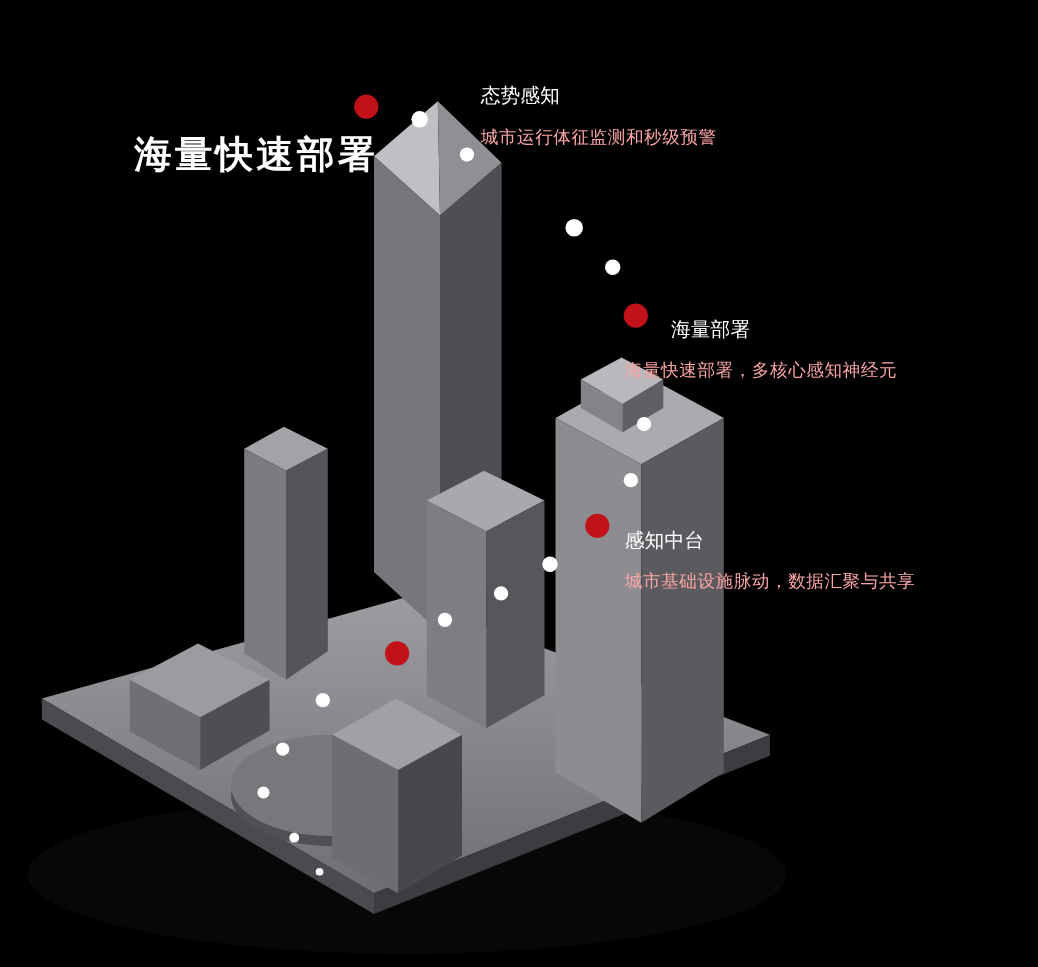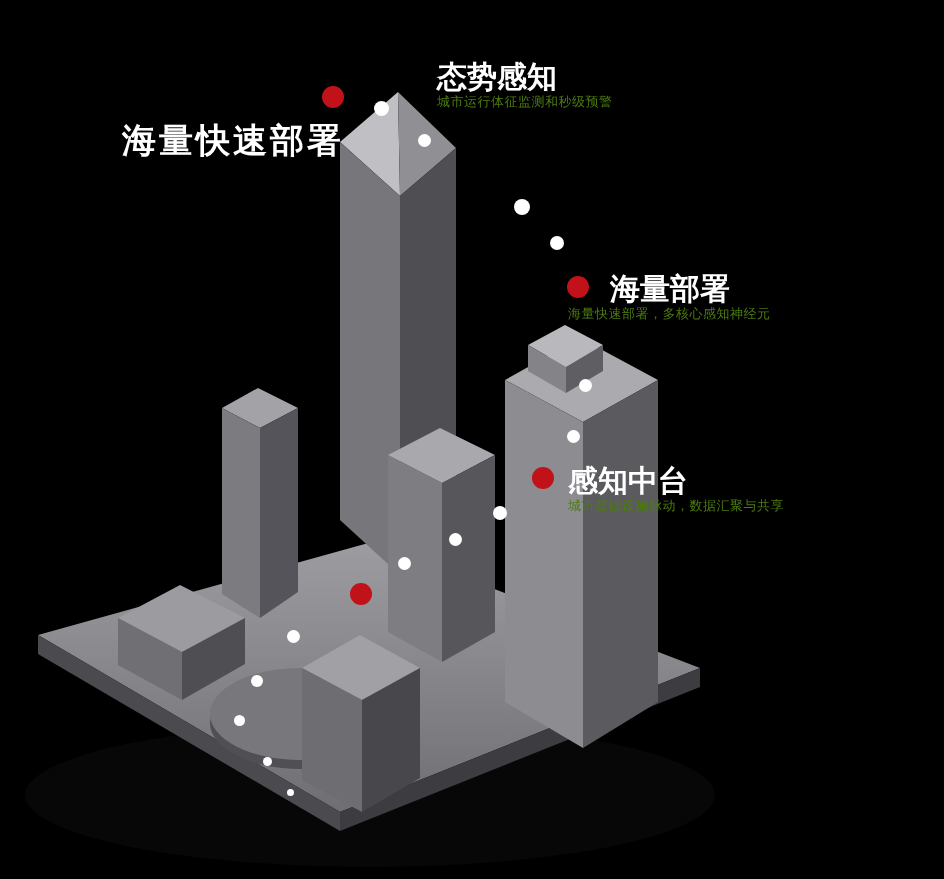--- a/index.html
+++ b/index.html
@@ -43,28 +43,30 @@
     position: absolute;
     border-radius: 50%;
     background: #ffffff;
   }
   .callout {
     position: absolute;
     color: #ffffff;
     white-space: nowrap;
   }
   .callout-title {
-    font-size: 30px;
-    font-weight: 700;
+    font-size: 18px;
+    font-weight: 400;
     line-height: 1.1;
+    margin-top: 18px;
   }
   .callout-subtitle {
-    font-size: 13px;
+    font-size: 16px;
     font-weight: 400;
-    color: #4d7c0f;
+    color: #fca5a5;
+    margin-top: 17px;
     letter-spacing: 0.5px;
   }
   .callout.indent-title .callout-title { margin-left: 42px; }
 </style>
 </head>
 <body>
 
 <div class="stage">
 
   <svg class="scene-svg" viewBox="0 0 944 879" aria-hidden="true">

